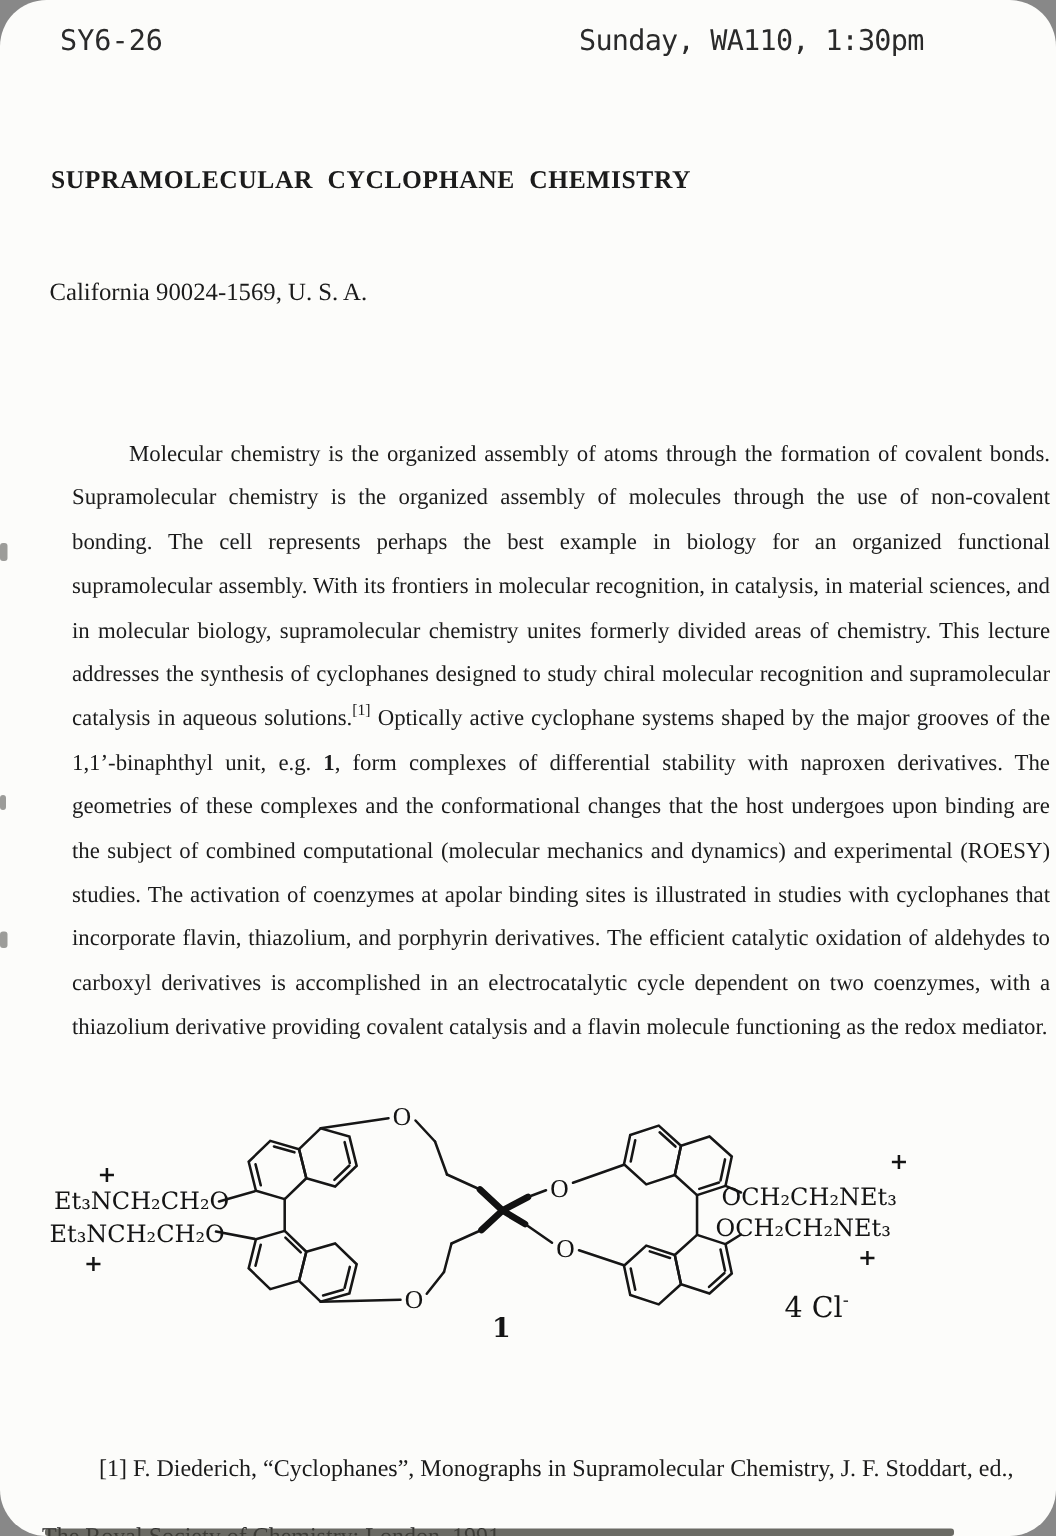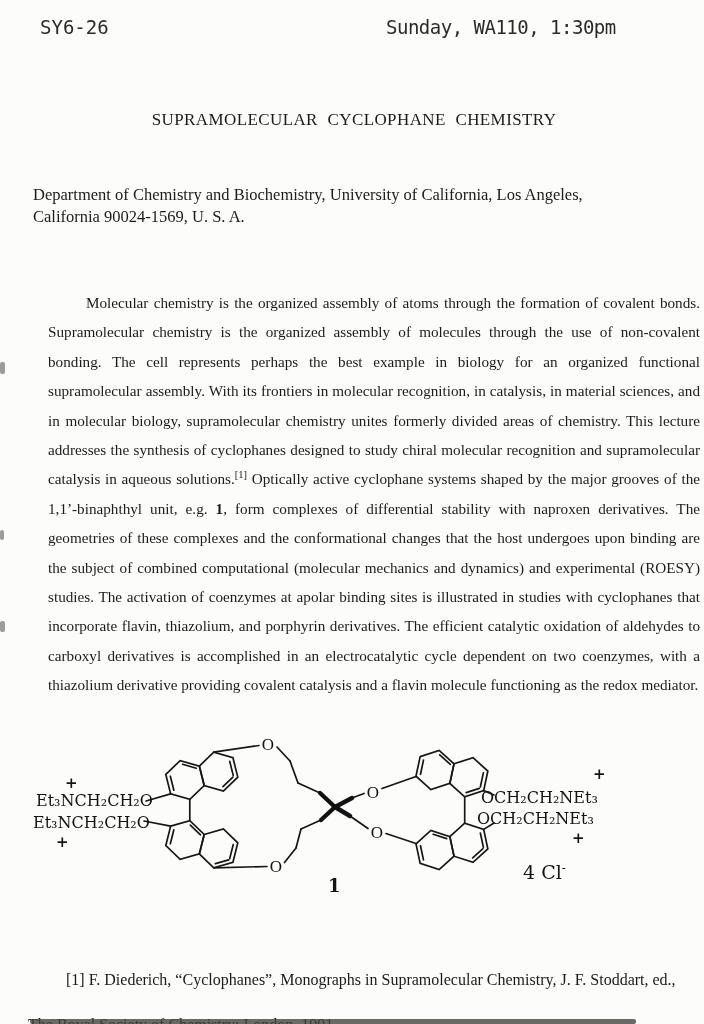--- a/index.html
+++ b/index.html
@@ -3,33 +3,34 @@
 <meta charset="utf-8">
 <style>
   html,body{margin:0;padding:0;background:#888;}
   .page{
     position:relative;
     width:704px;height:1024px;
     background:#fcfcfa;
     overflow:hidden;
     font-family:"Liberation Serif", serif;
     color:#1b1b1b;
+    border-radius:31px;
   }
   
   .hdr{
     position:absolute;top:16px;left:0;width:704px;height:26px;
     font-family:"DejaVu Sans Mono", monospace;
     font-size:19px;color:#2a2a2a;
   }
   .hdr .code{position:absolute;left:40px;top:0;}
   .hdr .sched{position:absolute;left:386px;top:0;letter-spacing:-0.5px;}
   
   .title{
     position:absolute;left:34px;top:110px;width:640px;
-    font-size:17px;font-weight:normal;letter-spacing:0.4px;word-spacing:5px;text-align:center;
+    font-size:17px;font-weight:bold;letter-spacing:0.4px;word-spacing:5px;
   }
   
   .authors{
     position:absolute;left:33px;top:184px;width:640px;
     font-size:16.5px;line-height:21.5px;
   }
   
   .abstract{
     position:absolute;left:28px;top:288px;width:652px;
     font-size:15.2px;line-height:29.4px;
@@ -74,21 +75,20 @@
 <div class="page">
 
   <div class="hdr">
     <span class="code">SY6-26</span>
     <span class="sched">Sunday, WA110, 1:30pm</span>
   </div>
 
   <div class="title">SUPRAMOLECULAR CYCLOPHANE CHEMISTRY</div>
 
   <div class="authors">
-    <div>Department of Chemistry and Biochemistry, University of California, Los Angeles,</div>
     <div>California 90024-1569, U. S. A.</div>
   </div>
 
   <div class="abstract">
     <span>Molecular chemistry is the organized assembly of atoms through the formation of covalent bonds. Supramolecular chemistry is the organized assembly of molecules through the use of non-covalent bonding. The cell represents perhaps the best example in biology for an organized functional supramolecular assembly. With its frontiers in molecular recognition, in catalysis, in material sciences, and in molecular biology, supramolecular chemistry unites formerly divided areas of chemistry. This lecture addresses the synthesis of cyclophanes designed to study chiral molecular recognition and supramolecular catalysis in aqueous solutions.</span><span class="sup">[1]</span><span> Optically active cyclophane systems shaped by the major grooves of the 1,1’-binaphthyl unit, e.g. </span><span class="b1">1</span><span>, form complexes of differential stability with naproxen derivatives. The geometries of these complexes and the conformational changes that the host undergoes upon binding are the subject of combined computational (molecular mechanics and dynamics) and experimental (ROESY) studies. The activation of coenzymes at apolar binding sites is illustrated in studies with cyclophanes that incorporate flavin, thiazolium, and porphyrin derivatives. The efficient catalytic oxidation of aldehydes to carboxyl derivatives is accomplished in an electrocatalytic cycle dependent on two coenzymes, with a thiazolium derivative providing covalent catalysis and a flavin molecule functioning as the redox mediator.</span>
   </div>
 
   <div class="diagram">
     <svg width="648" height="196" viewBox="0 0 648 196">
       <defs>

